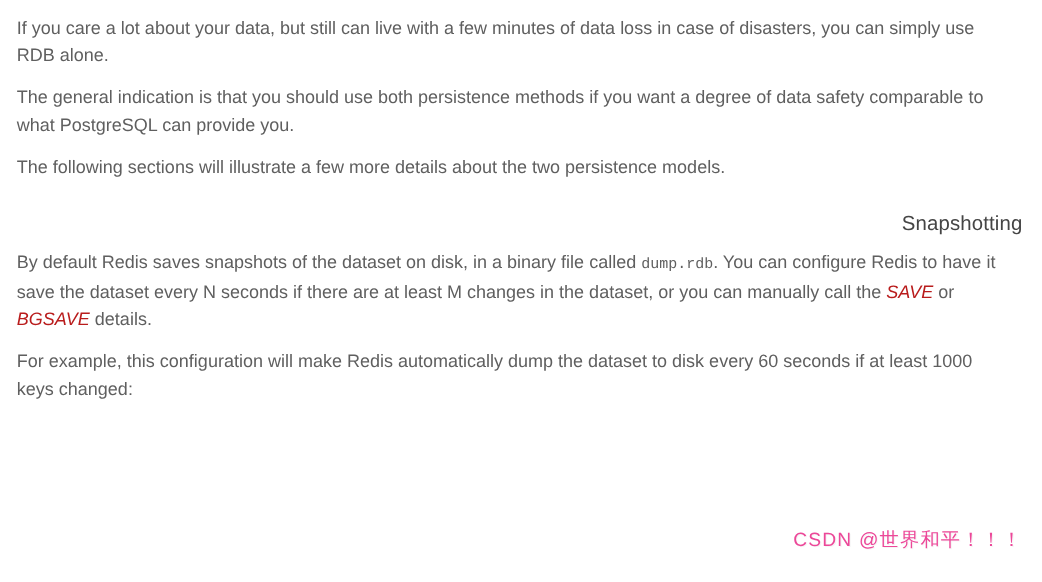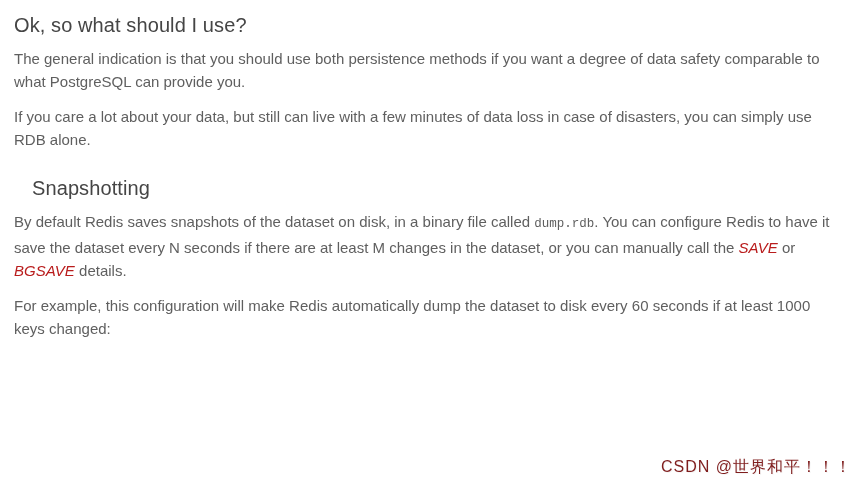--- a/index.html
+++ b/index.html
@@ -17,25 +17,26 @@
     padding: 12px 16px 0 14px;
   }
   h1.sec-heading {
     font-size: 20px;
     font-weight: 400;
     color: #454545;
     letter-spacing: 0.1px;
     margin: 2px 0 10px 0;
   }
   h2.sec-heading {
-    font-size: 20px;
+    font-size: 17px;
     font-weight: 400;
     color: #454545;
     letter-spacing: 0.1px;
     margin: 26px 0 10px 18px;
+    text-align: right;
   }
   p.body-para {
     font-size: 15px;
     line-height: 23px;
     color: #5f5f5f;
     max-width: 822px;
     margin: 0 0 12px 0;
   }
   code.inline-code {
     font-family: "Liberation Mono", monospace;
@@ -44,40 +45,40 @@
   }
   a.doc-link {
     color: #b91c1c;
     text-decoration: none;
     cursor: pointer;
     font-style: italic;
   }
   .watermark {
     position: absolute;
     right: 16px;
-    bottom: 7px;
+    bottom: 24px;
     font-size: 16px;
-    color: #7f1d1d;
+    color: #ec4899;
     letter-spacing: 1px;
     text-shadow: 1px 1px 0 rgba(0,0,0,0.04);
   }
 </style>
 </head>
 <body>
 
 <div class="page">
 
-  <h1 class="sec-heading">Ok, so what should I use?</h1>
+
+  <p class="body-para">If you care a lot about your data, but still can live with a few minutes of data loss in case of disasters, you can simply use RDB alone.</p>
 
   <p class="body-para">The general indication is that you should use both persistence methods if you want a degree of data safety comparable to what PostgreSQL can provide you.</p>
 
-  <p class="body-para">If you care a lot about your data, but still can live with a few minutes of data loss in case of disasters, you can simply use RDB alone.</p>
 
 
-
+  <p class="body-para">The following sections will illustrate a few more details about the two persistence models.</p>
 
   <h2 class="sec-heading">Snapshotting</h2>
 
   <p class="body-para">
     <span>By default Redis saves snapshots of the dataset on disk, in a binary file called </span><code class="inline-code">dump.rdb</code><span>. You can configure Redis to have it save the dataset every N seconds if there are at least M changes in the dataset, or you can manually call the </span><a class="doc-link">SAVE</a><span> or </span><a class="doc-link">BGSAVE</a><span> details.</span>
   </p>
 
   <p class="body-para">For example, this configuration will make Redis automatically dump the dataset to disk every 60 seconds if at least 1000 keys changed:</p>
 
   <div class="watermark">CSDN @世界和平！！！</div>

